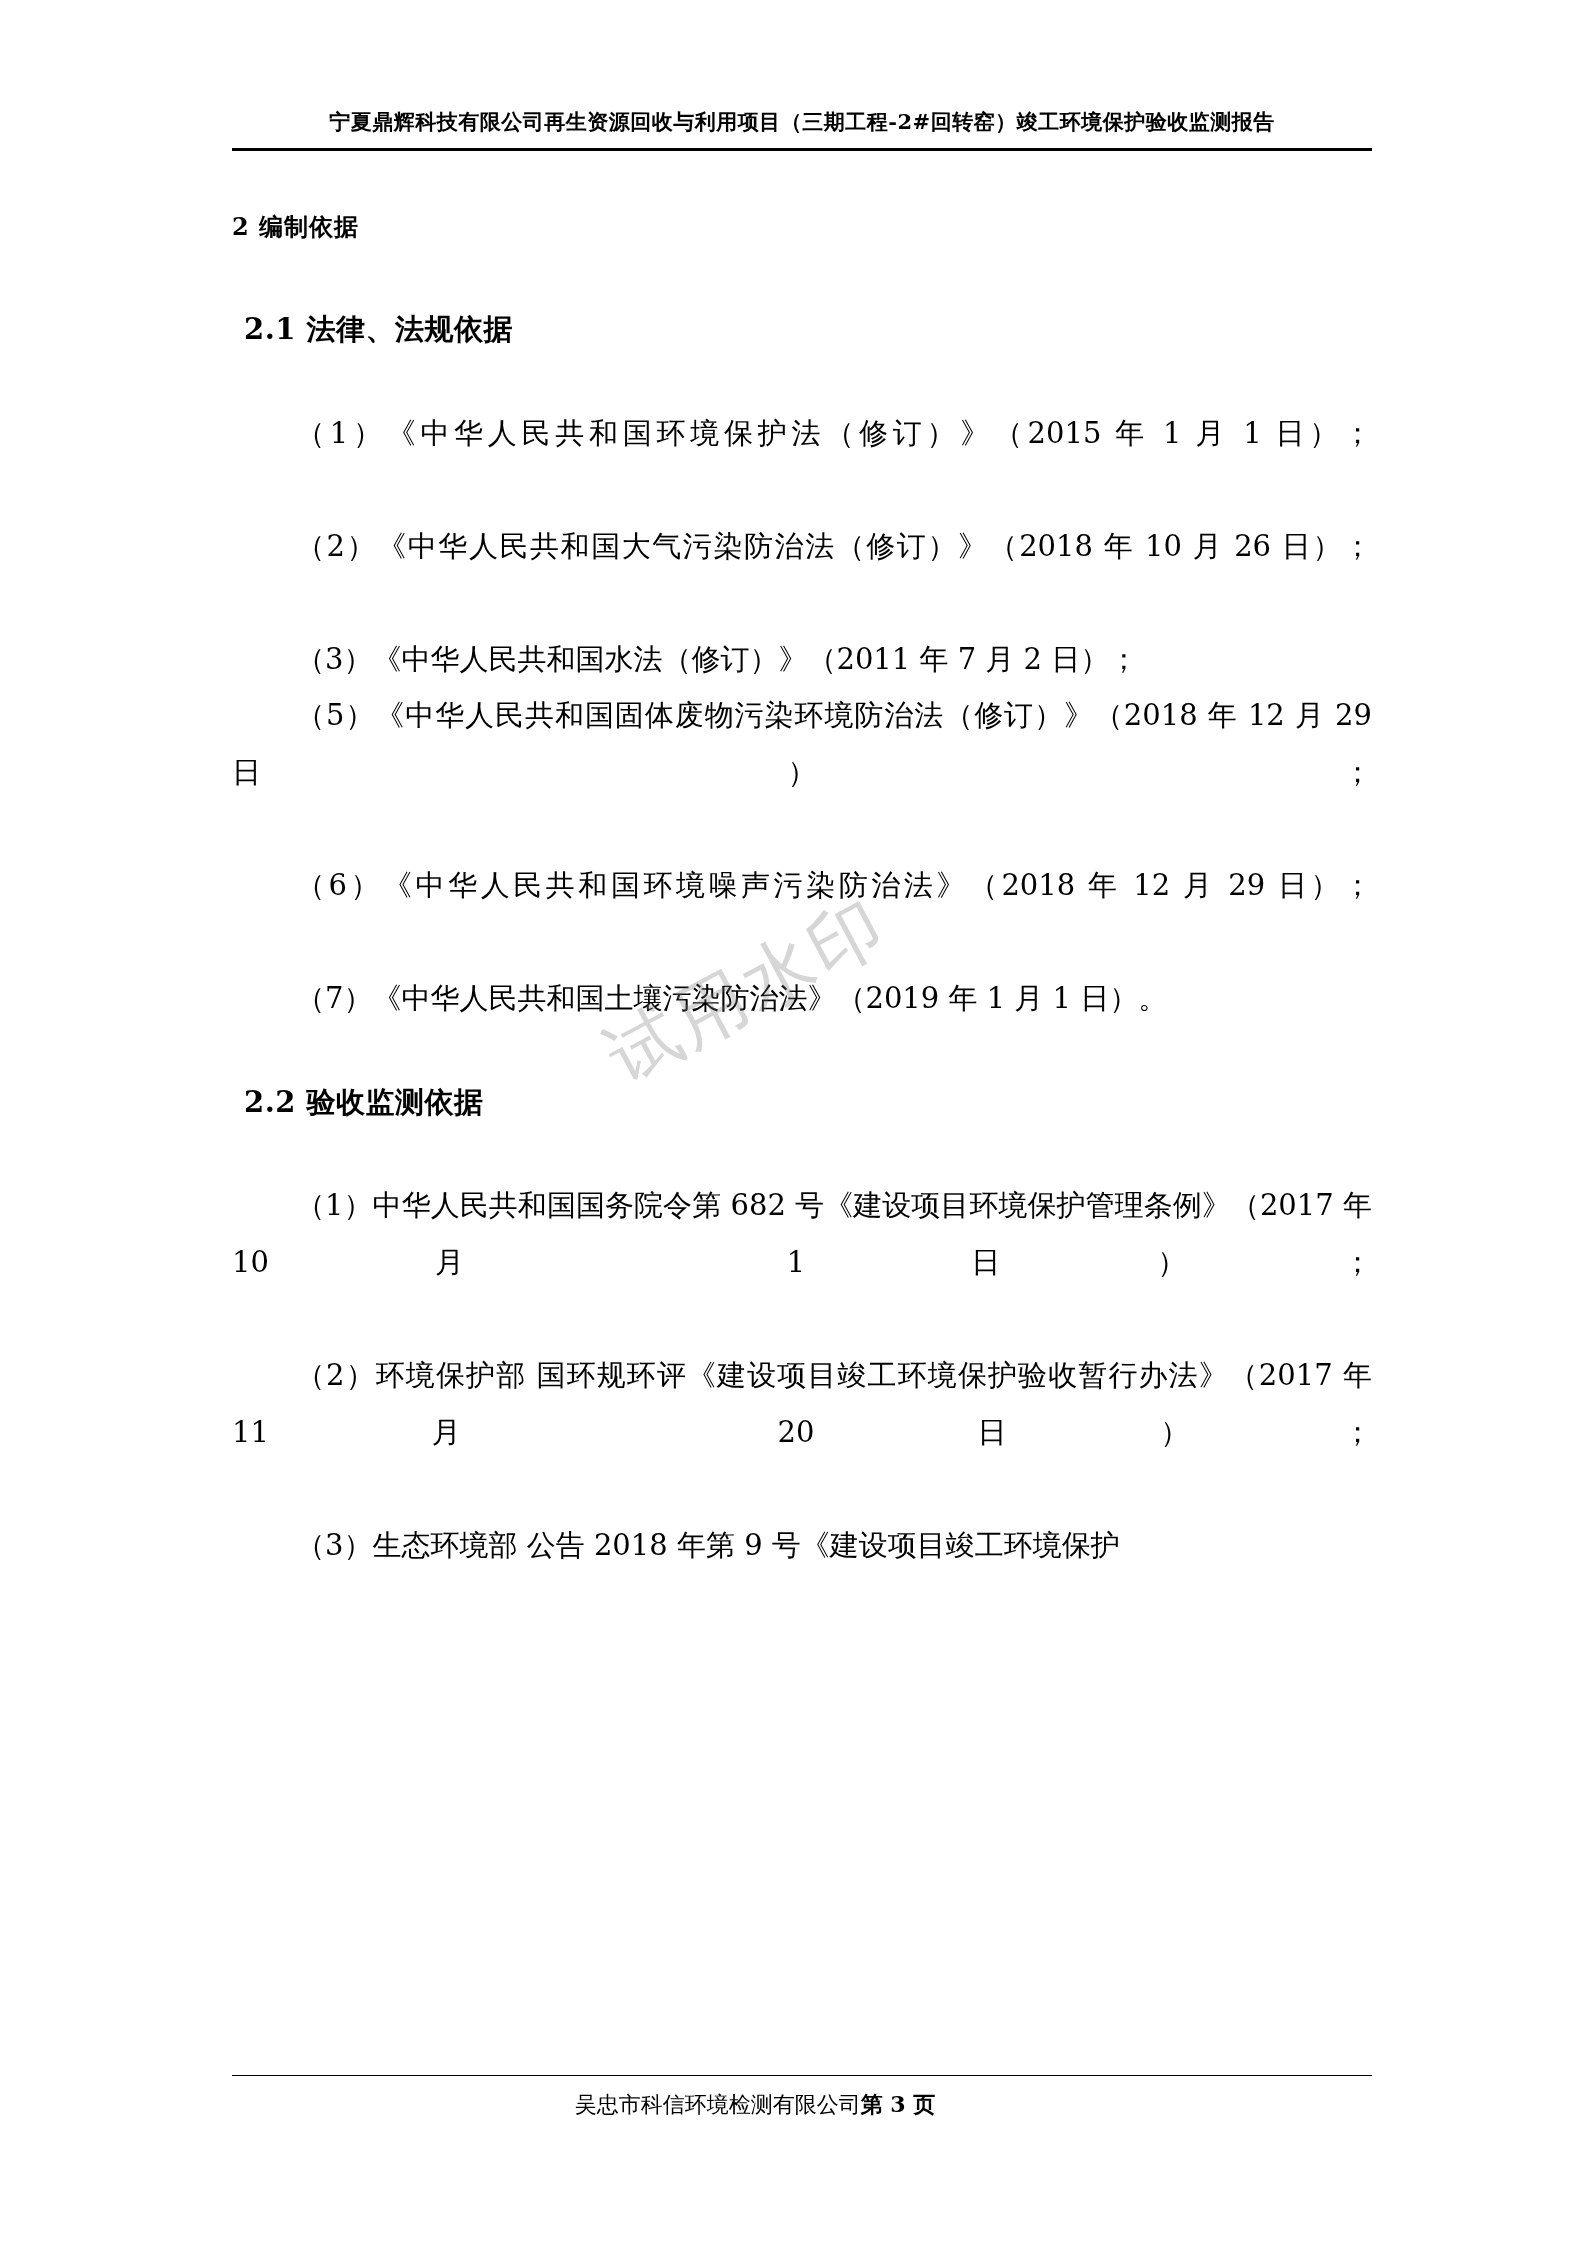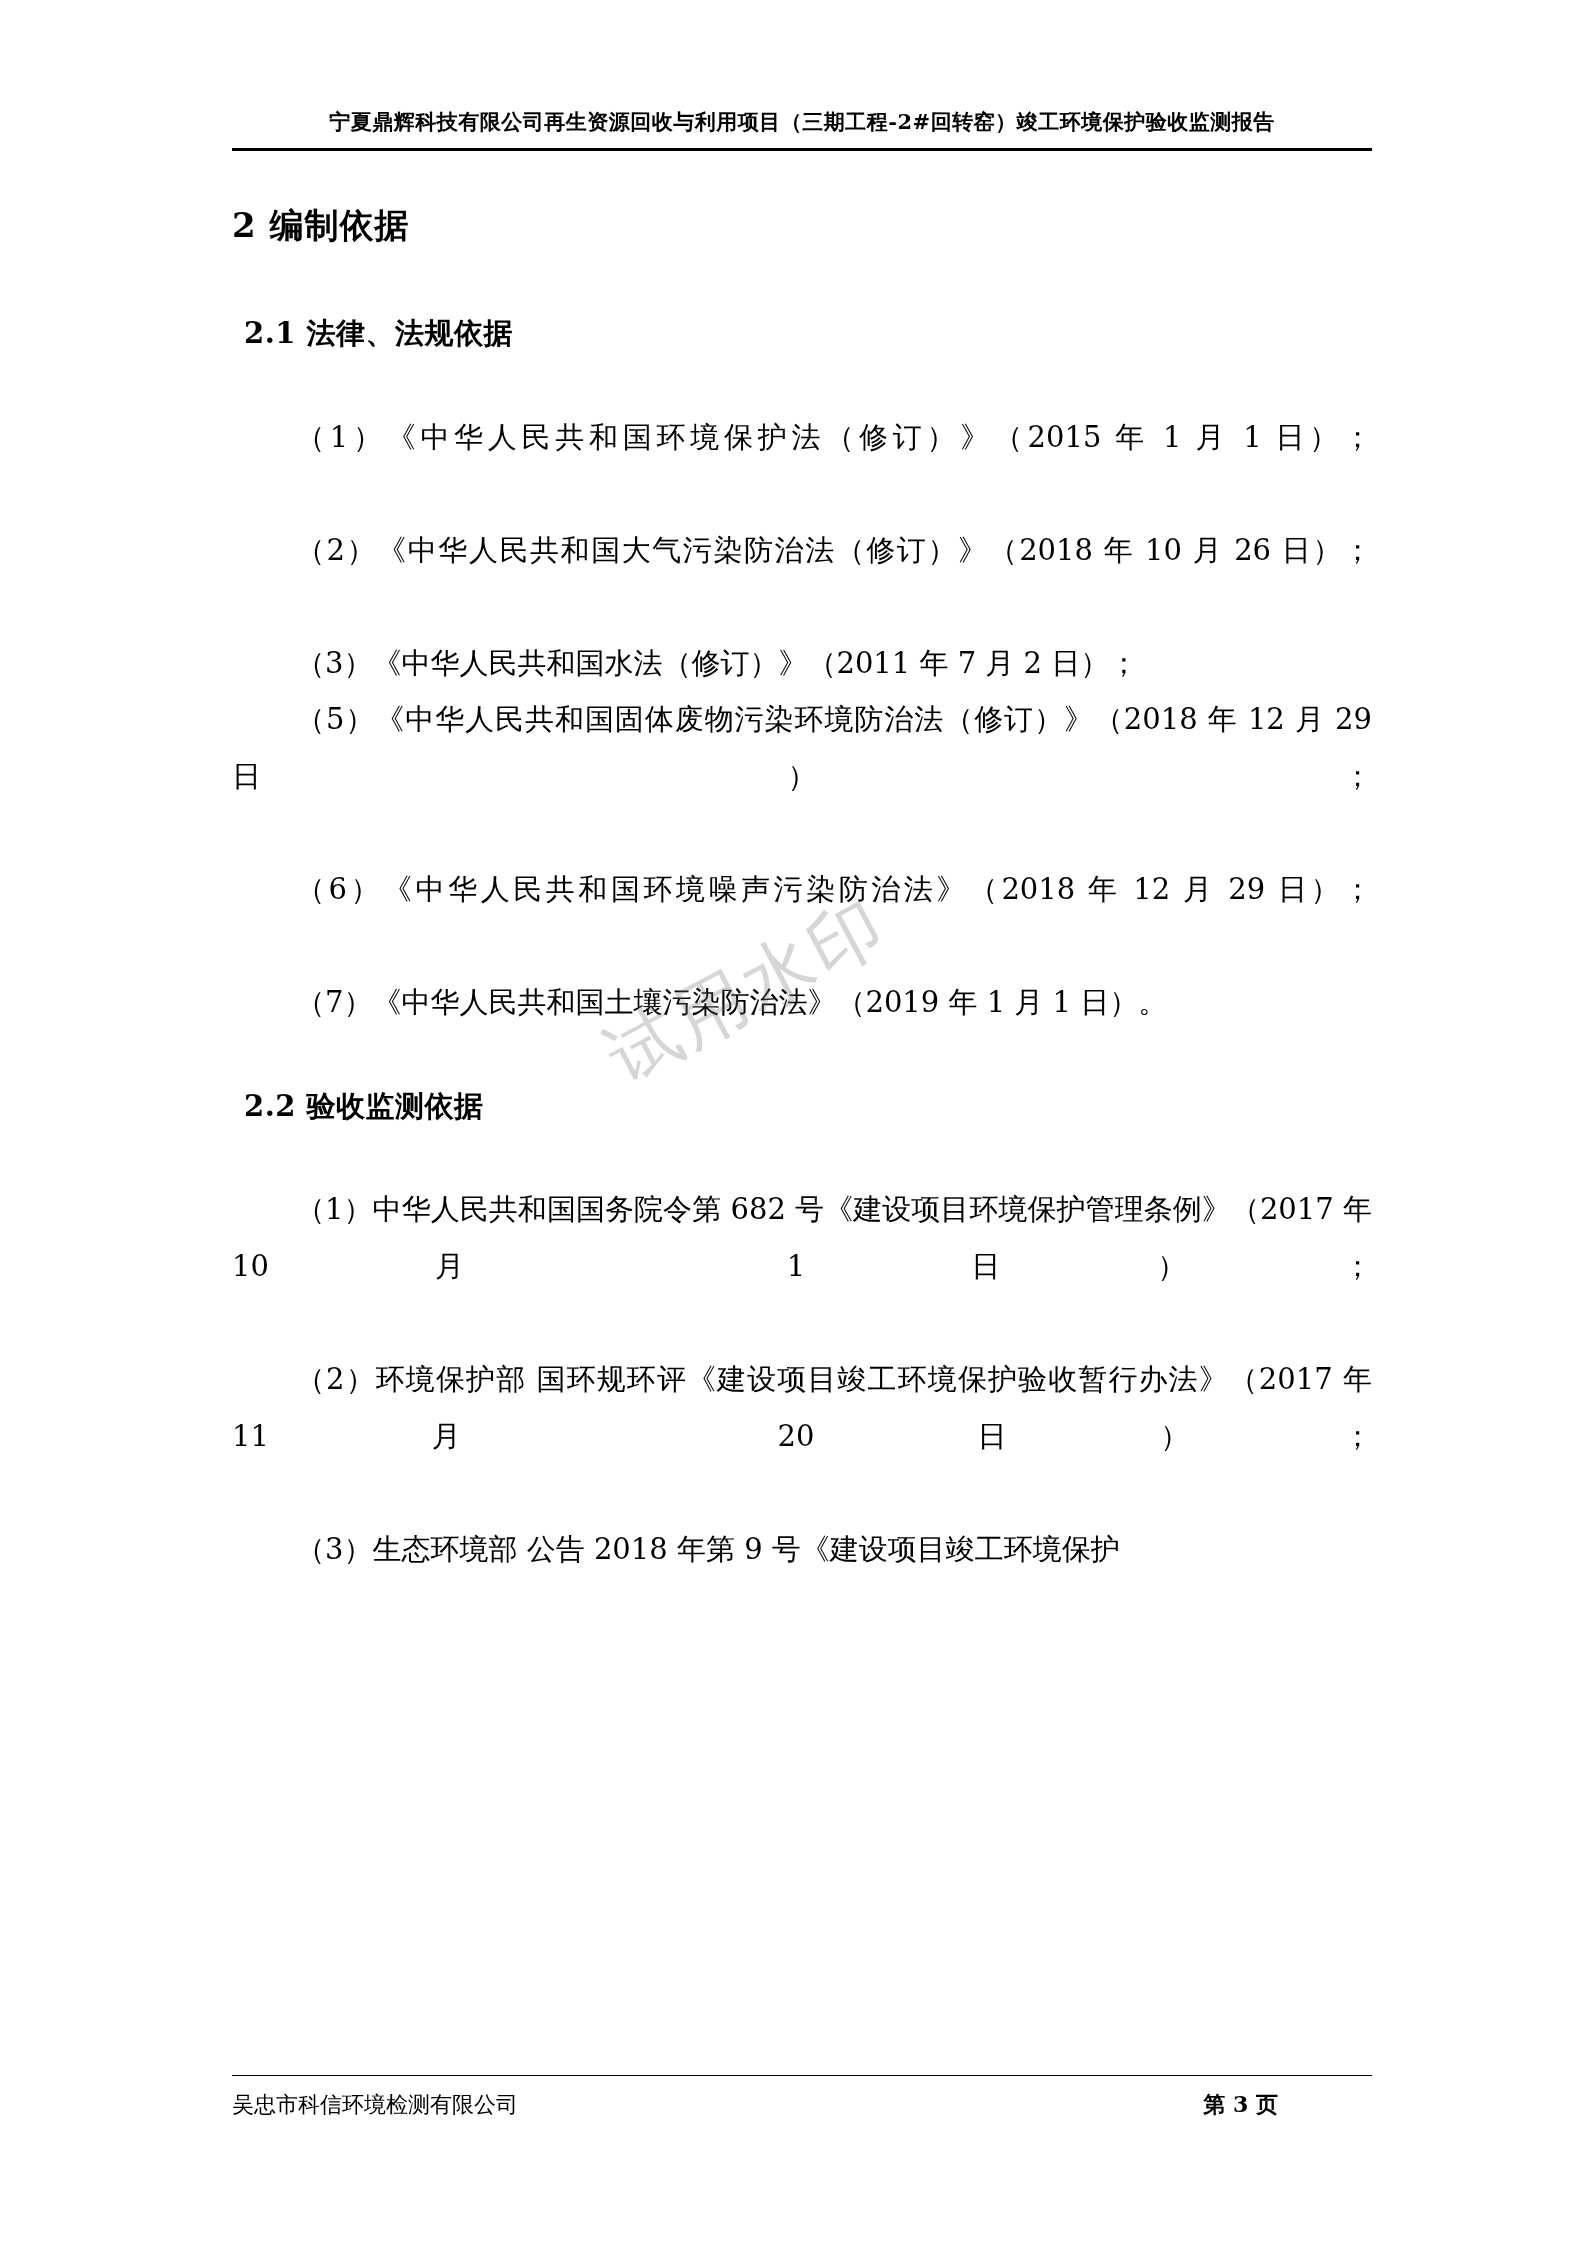--- a/index.html
+++ b/index.html
@@ -51,23 +51,23 @@
   }
   
   .content {
     position: absolute;
     top: 205px;
     left: 232px;
     width: 1140px;
   }
   h1.sec {
     font-family: "DejaVu Serif", serif;
-    font-size: 34px;
+    font-size: 24px;
     font-weight: 700;
-    margin: 0 0 0 0;
+    margin: 8px 0 0 0;
     padding: 0;
     line-height: 1.2;
     letter-spacing: 1px;
   }
   h2.subsec {
     font-family: "DejaVu Serif", serif;
     font-size: 29px;
     font-weight: 700;
     margin: 12px;
     padding: 0;
@@ -120,21 +120,21 @@
     left: 232px;
     width: 1140px;
     border-top: 1px solid #000;
   }
   .footer {
     position: absolute;
     top: 2090px;
     left: 232px;
     width: 1140px;
     display: flex;
-    justify-content: space-between;
+    justify-content: center;
     align-items: center;
     font-family: "DejaVu Serif", serif;
     font-size: 22px;
     color: #000;
   }
   .footer-right { margin-right: 94px; font-weight: bold; }
 </style>
 </head>
 <body>
 

